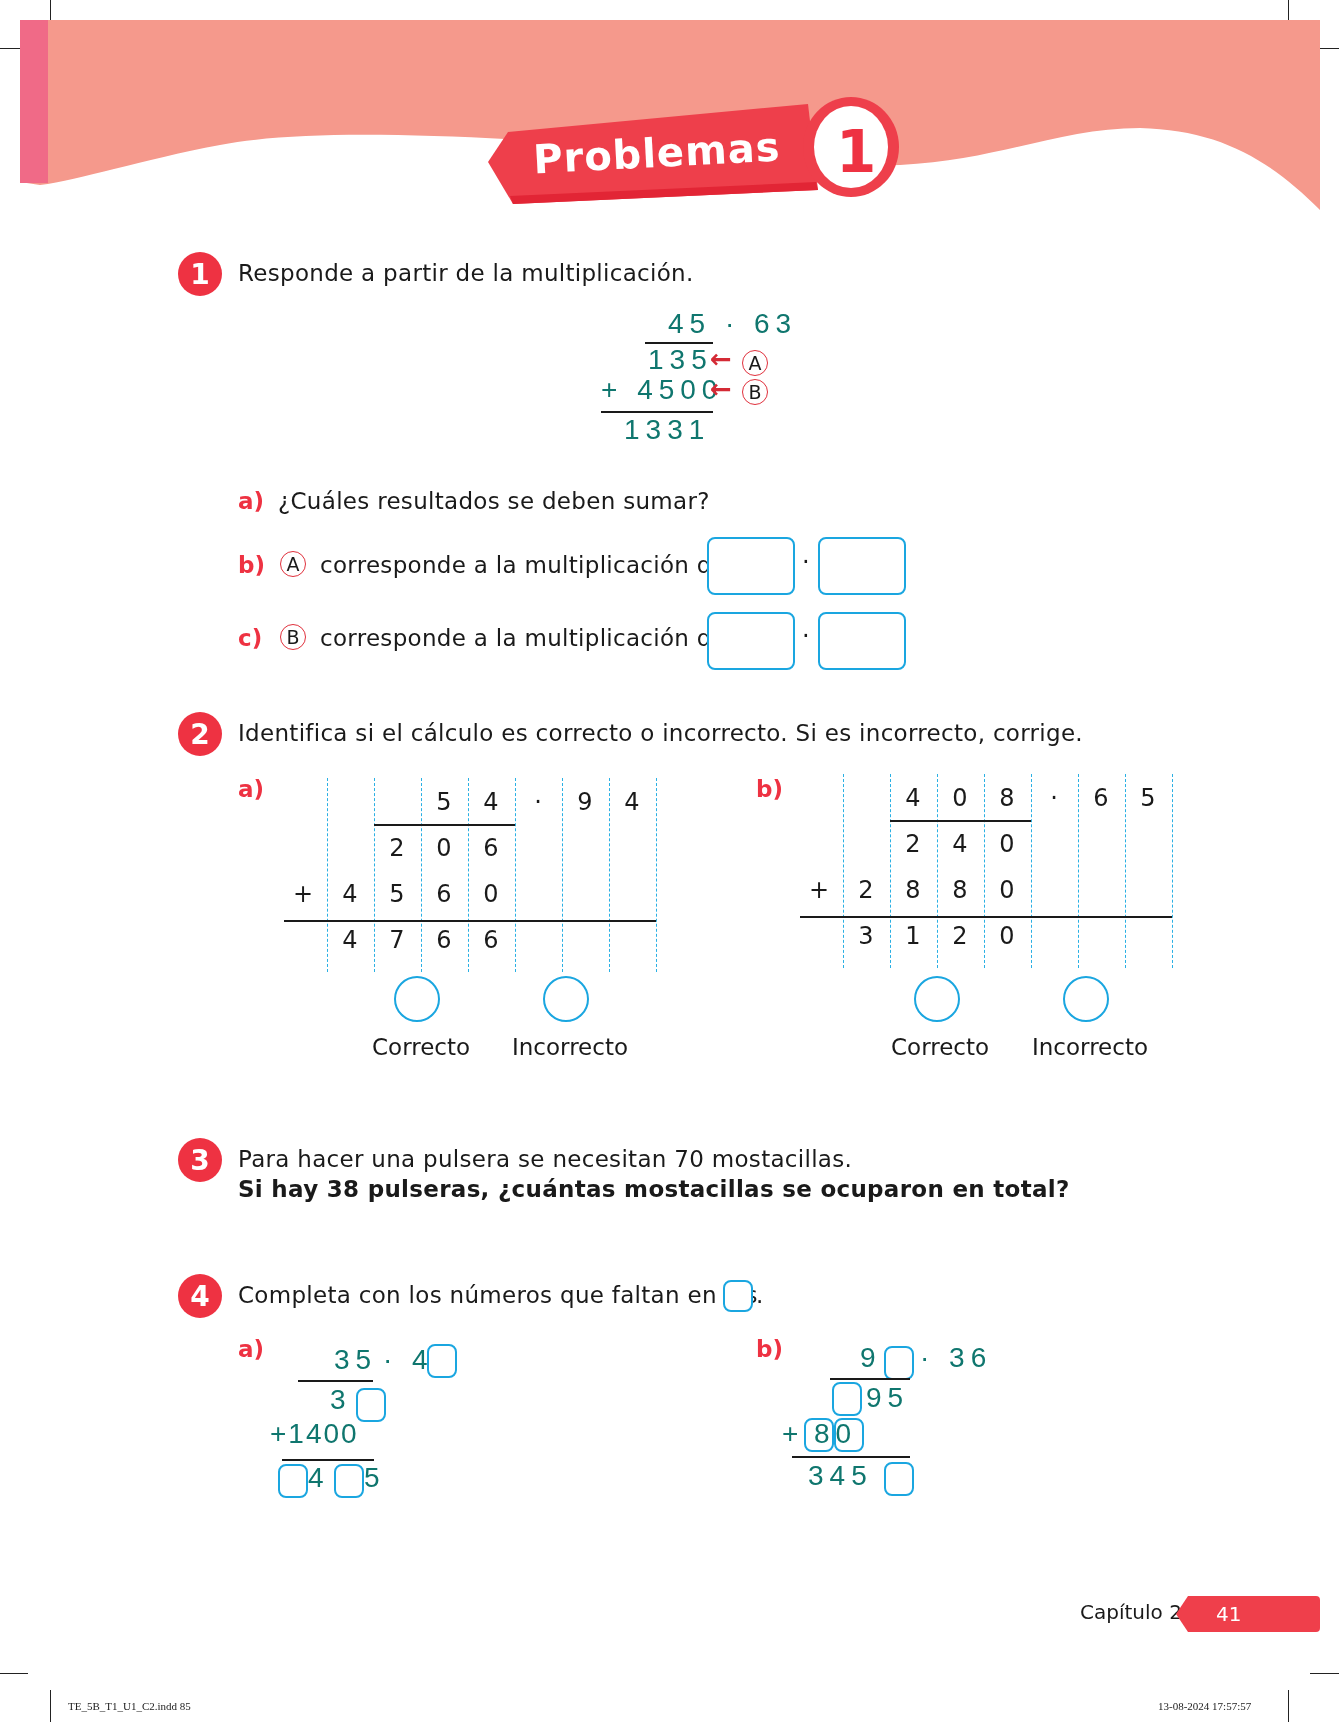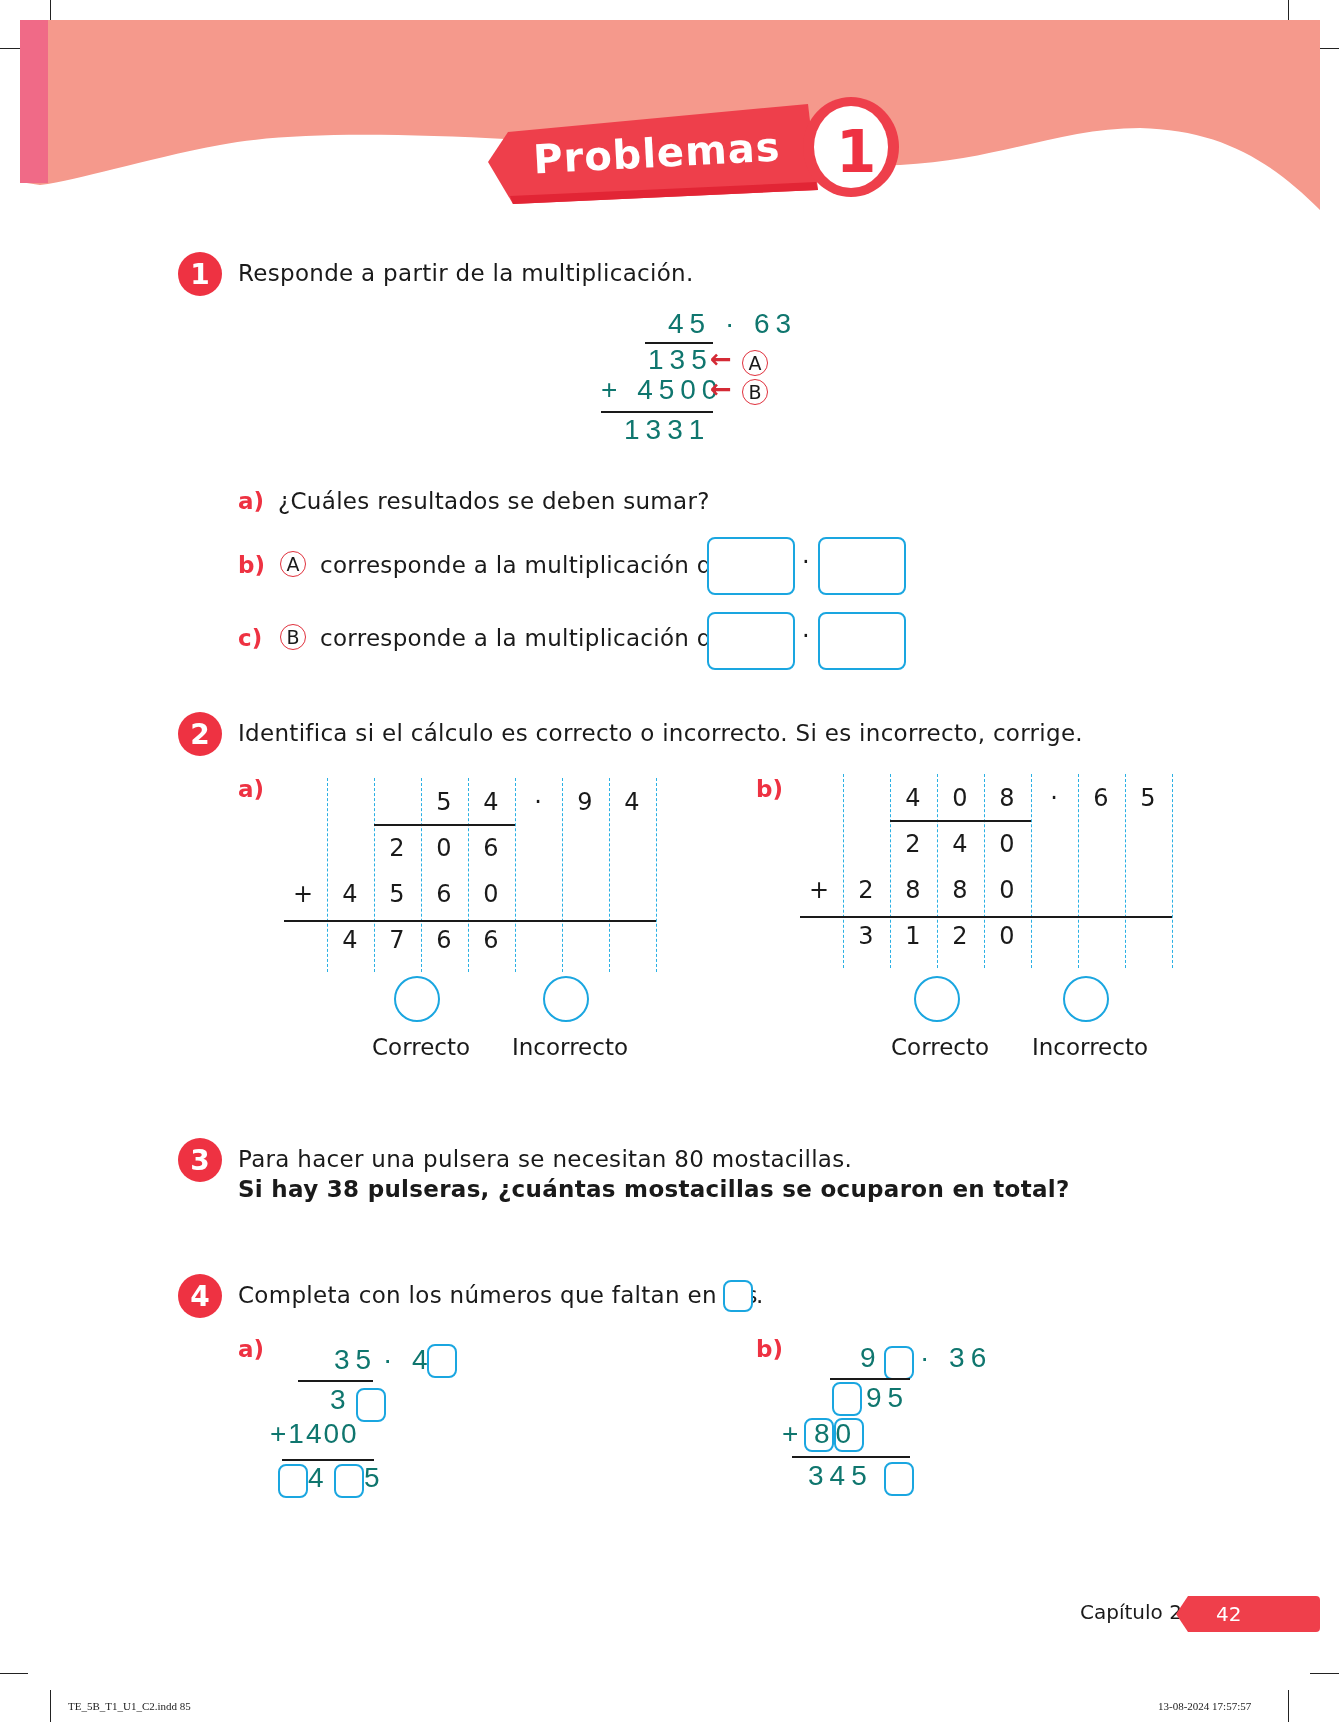--- a/index.html
+++ b/index.html
@@ -207,21 +207,21 @@
 <div class="radio-label" style="left:372px;top:1034px;">Correcto</div>
 <div class="radio" style="left:543px;top:976px;"></div>
 <div class="radio-label" style="left:512px;top:1034px;">Incorrecto</div>
 
 <div class="radio" style="left:914px;top:976px;"></div>
 <div class="radio-label" style="left:891px;top:1034px;">Correcto</div>
 <div class="radio" style="left:1063px;top:976px;"></div>
 <div class="radio-label" style="left:1032px;top:1034px;">Incorrecto</div>
 
 <div class="num-badge" style="left:178px;top:1138px;">3</div>
-<div class="prompt" style="left:238px;top:1146px;">Para hacer una pulsera se necesitan 80 mostacillas.</div>
+<div class="prompt" style="left:238px;top:1146px;">Para hacer una pulsera se necesitan 70 mostacillas.</div>
 <div class="prompt" style="left:238px;top:1176px;font-weight:bold;">Si hay 38 pulseras, ¿cuántas mostacillas se ocuparon en total?</div>
 
 <div class="num-badge" style="left:178px;top:1274px;">4</div>
 <div class="prompt" style="left:238px;top:1282px;">Completa con los números que faltan en los</div>
 <div class="blank" style="left:723px;top:1280px;width:30px;height:32px;"></div>
 <div class="prompt" style="left:756px;top:1282px;">.</div>
 
 <div class="sublabel" style="left:238px;top:1336px;">a)</div>
 <div class="math" style="left:334px;top:1344px;">35</div>
 <div class="math" style="left:383px;top:1344px;">· 4</div>
@@ -245,15 +245,15 @@
 <div class="math" style="left:866px;top:1382px;">95</div>
 <div class="math" style="left:782px;top:1418px;">+</div>
 <div class="blank" style="left:804px;top:1418px;"></div>
 <div class="blank" style="left:834px;top:1418px;"></div>
 <div class="math" style="left:814px;top:1418px;">80</div>
 <div class="hline" style="left:792px;top:1456px;width:118px;"></div>
 <div class="math" style="left:808px;top:1460px;">345</div>
 <div class="blank" style="left:884px;top:1462px;"></div>
 
 <div class="footer-chapter">Capítulo 2</div>
-<div class="page-tab">42</div>
+<div class="page-tab">41</div>
 <div class="slug" style="left:68px;top:1700px;">TE_5B_T1_U1_C2.indd   85</div>
 <div class="slug" style="left:1158px;top:1700px;">13-08-2024   17:57:57</div>
 
 </body></html>

